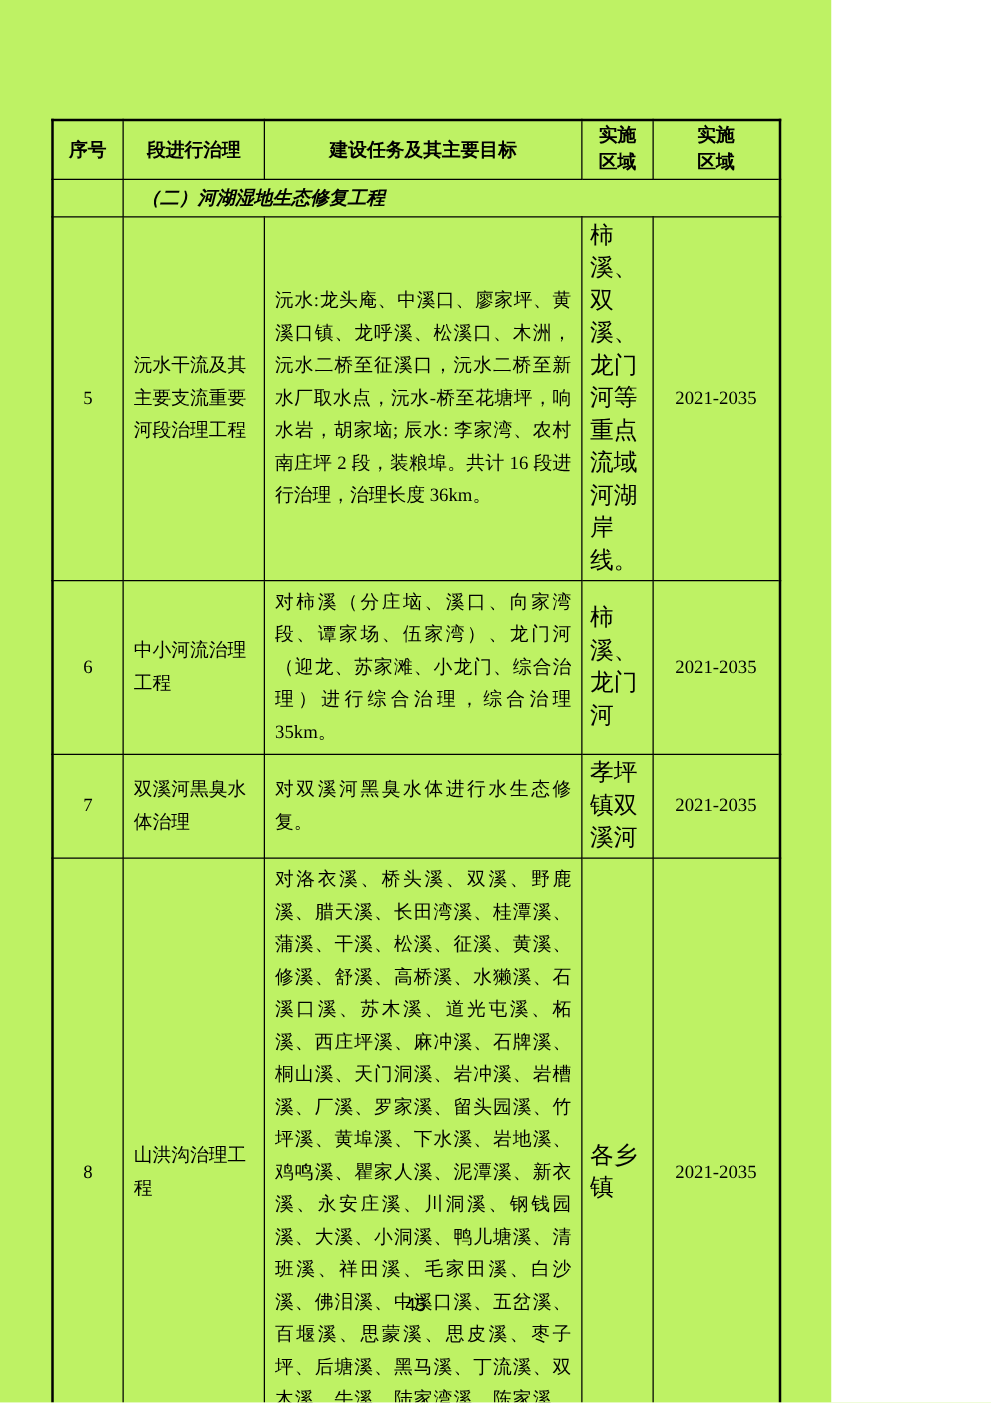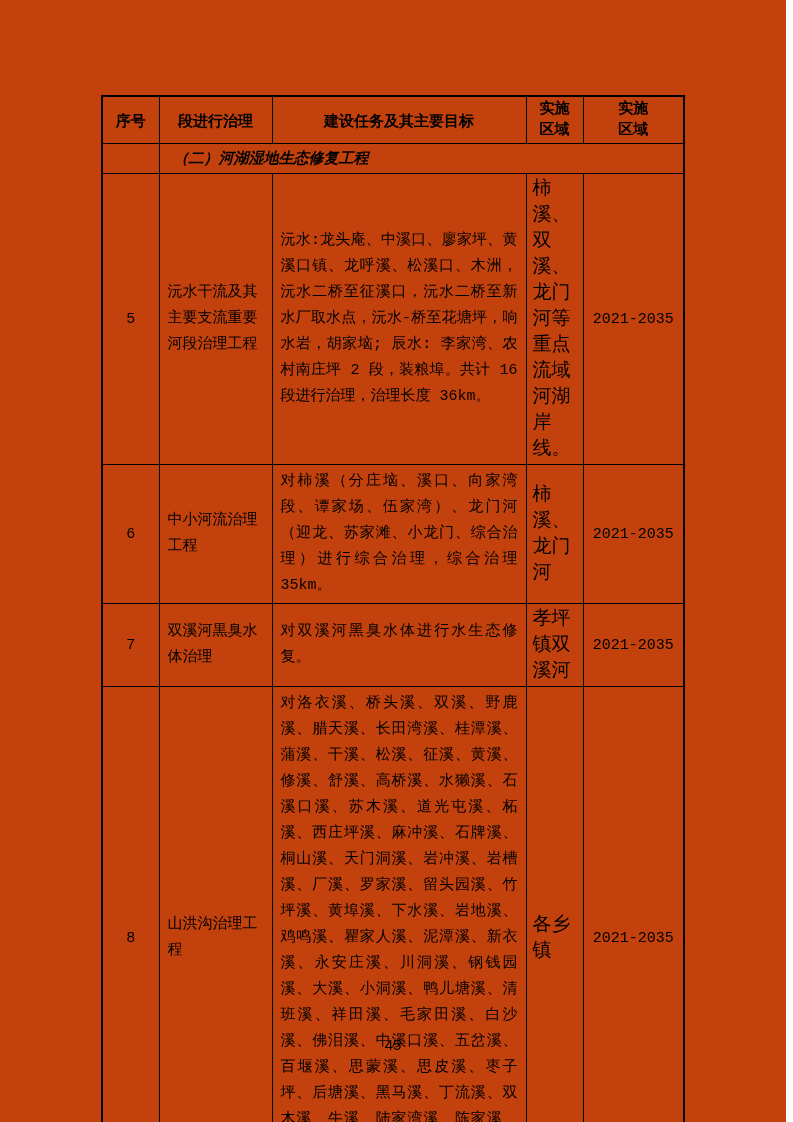--- a/index.html
+++ b/index.html
@@ -1,20 +1,20 @@
 <!DOCTYPE html>
 <html><head>
 <meta charset="utf-8">
 <style>
   * { margin: 0; padding: 0; box-sizing: border-box; }
   html, body { background: #ffffff; }
   .doc-page {
-    width: 786px;
+    width: 665px;
     height: 1122px;
-    background: #c2410c;
+    background: #bef264;
     position: relative;
     overflow: hidden;
     font-family: "Liberation Serif", serif;
     color: #000000;
   }
   table.project-table {
     border-collapse: collapse;
     table-layout: fixed;
     width: 584px;
     margin: 95px auto 0 auto;
@@ -22,21 +22,20 @@
   }
   .project-table col.c-no     { width: 57px; }
   .project-table col.c-name   { width: 113px; }
   .project-table col.c-task   { width: 254px; }
   .project-table col.c-area   { width: 57px; }
   .project-table col.c-timing { width: 101px; }
   .project-table th, .project-table td {
     border: 1px solid #000000;
     vertical-align: middle;
     color: #000000;
-    font-family: Liberation Mono, monospace;
   }
   .project-table th {
     font-family: "Liberation Sans", sans-serif;
     font-weight: bold;
     font-size: 15px;
     line-height: 21px;
     text-align: center;
     padding: 2px 2px;
   }
   .hdr-wrap2 { display: inline-block; width: 2.1em; font-family: Liberation Mono, monospace; }

